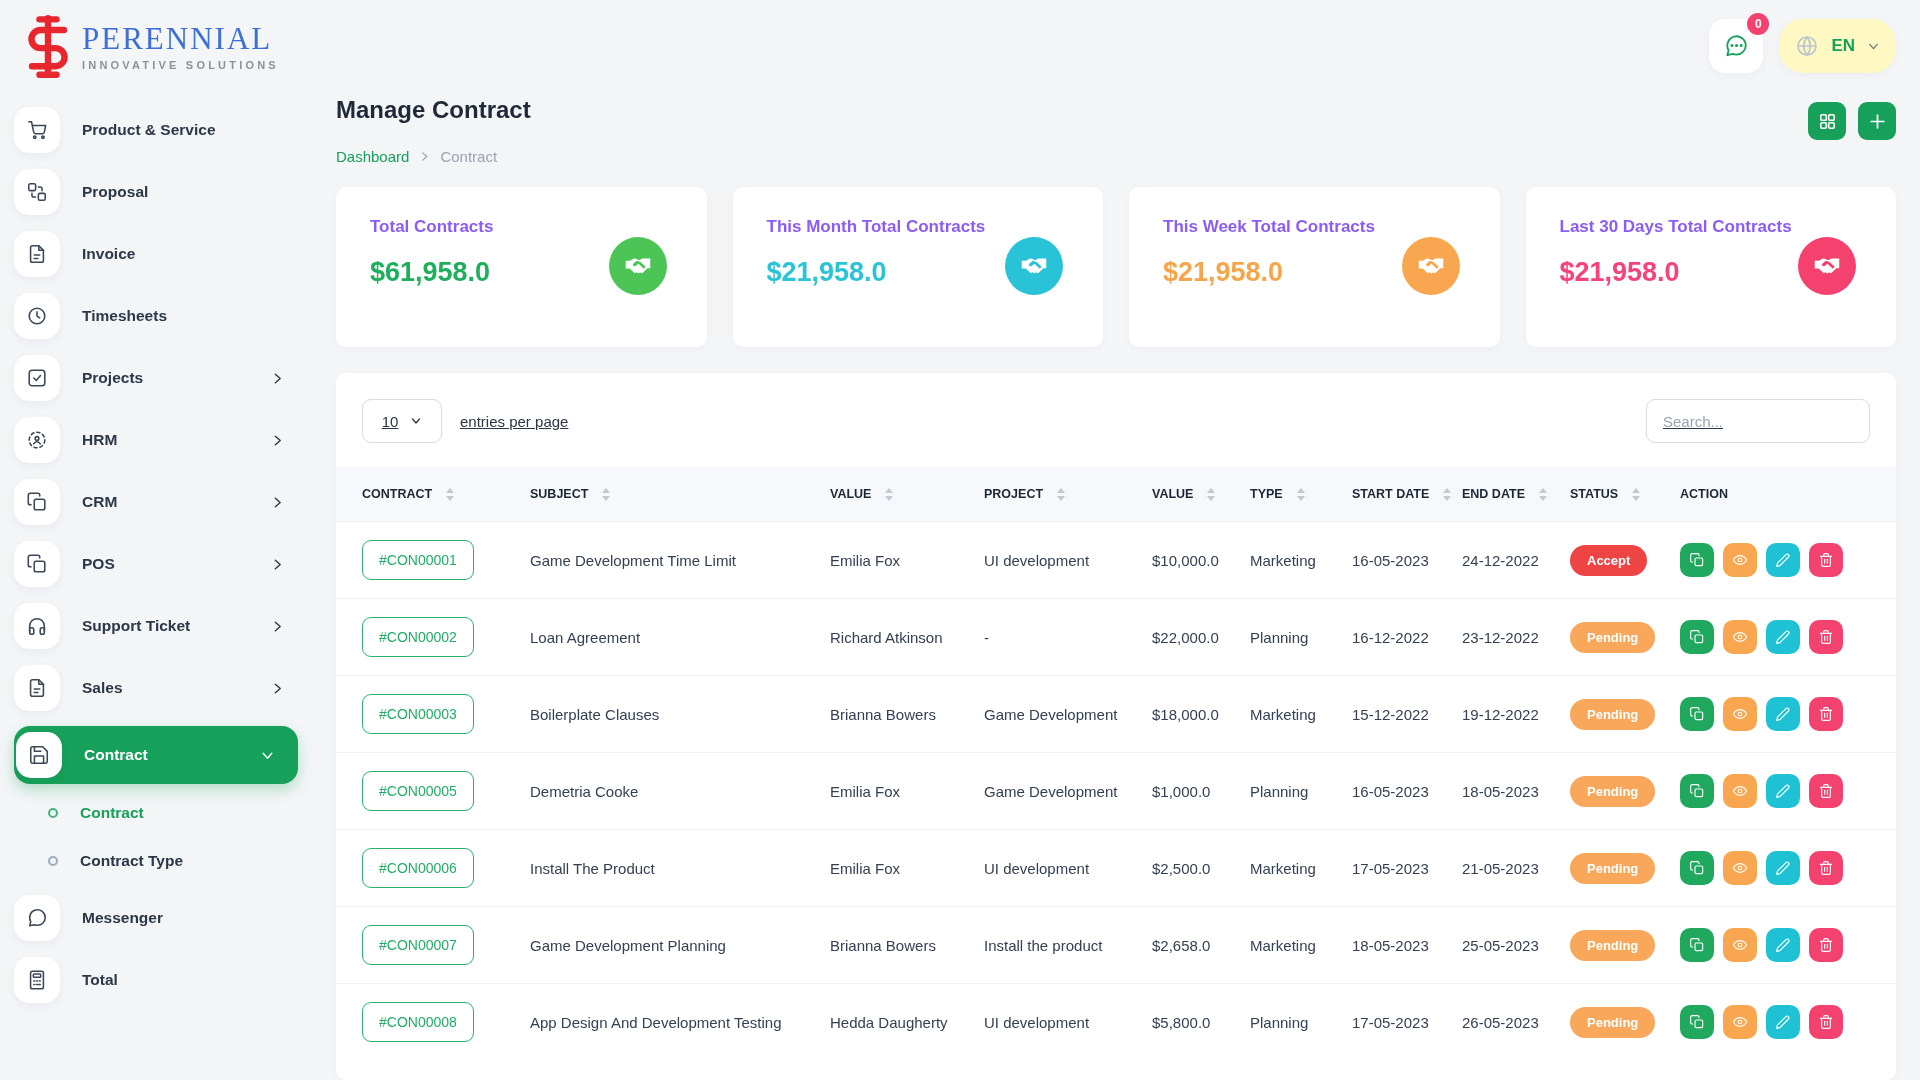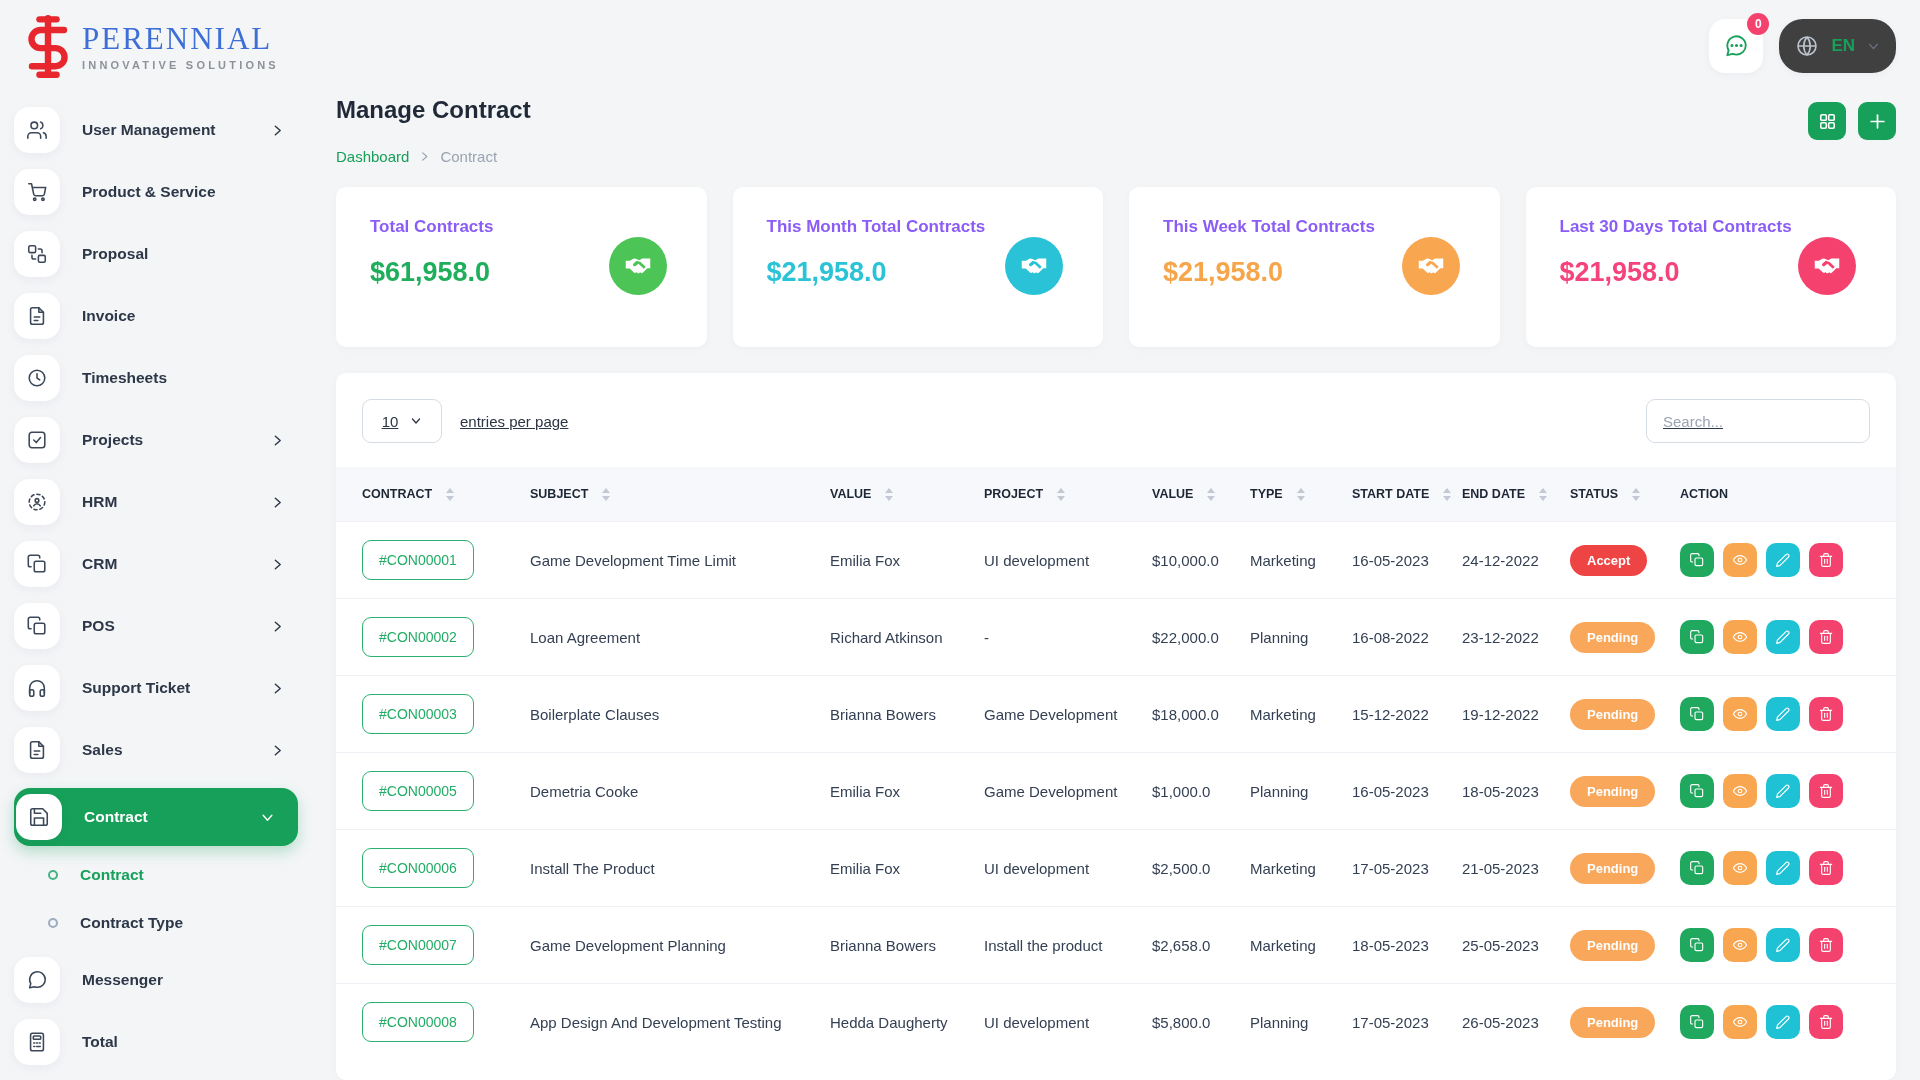--- a/index.html
+++ b/index.html
@@ -39,21 +39,21 @@
   .subnav-item.active .subnav-label { color:#17a05a; font-weight:700; }
 
   
   .main { flex:1; display:flex; flex-direction:column; padding:0 24px; }
   .topbar { height:92px; display:flex; align-items:center; justify-content:flex-end; gap:16px; }
   .chat-btn { width:54px; height:54px; background:#fff; border-radius:16px; position:relative;
               display:flex; align-items:center; justify-content:center; cursor:pointer; box-shadow:0 2px 8px rgba(30,45,70,.04); }
   .chat-btn svg { width:26px; height:26px; color:#17a05a; }
   .chat-badge { position:absolute; top:-6px; right:-6px; min-width:22px; height:22px; border-radius:11px; background:#f4426e;
                 color:#fff; font-size:12px; font-weight:700; display:flex; align-items:center; justify-content:center; }
-  .lang-box { height:54px; background:#404040; border-radius:24px; display:flex; align-items:center; gap:12px;
+  .lang-box { height:54px; background:#fef9c3; border-radius:24px; display:flex; align-items:center; gap:12px;
               padding:0 16px; cursor:pointer; box-shadow:0 2px 8px rgba(30,45,70,.04); }
   .lang-box .globe { color:#bcc3cd; } .lang-box .globe svg { width:24px; height:24px; }
   .lang-code { font-size:17px; font-weight:700; color:#17a05a; }
   .lang-chev { color:#6b7585; } .lang-chev svg { width:13px; height:13px; transform:rotate(90deg); }
 
   .page-head { display:flex; justify-content:space-between; align-items:flex-start; margin-top:4px;gap:22px; }
   .page-title { font-size:24px; font-weight:700; color:#1f2937; }
   .breadcrumb { display:flex; align-items:center; gap:10px; margin-top:24px; font-size:15px; }
   .crumb-link { color:#17a05a; cursor:pointer; }
   .crumb-sep { color:#9aa3b0; } .crumb-sep svg { width:11px; height:11px; }
@@ -116,36 +116,20 @@
       <line x1="30" y1="4" x2="30" y2="58"></line>
       <line x1="22" y1="5" x2="38" y2="5"></line>
       <line x1="22" y1="57" x2="38" y2="57"></line>
     </svg>
     <div class="brand-text">
       <div class="brand-name">PERENNIAL</div>
       <div class="brand-tagline">INNOVATIVE SOLUTIONS</div>
     </div>
   </div>
   <nav class="nav" id="nav">
-      <div class="nav-item">
-    <span class="icon-box">
-          <svg fill="none" stroke="currentColor" stroke-width="1.7" stroke-linecap="round" stroke-linejoin="round" viewBox="0 0 24 24">
-            <path d="M16 21v-2a4 4 0 0 0-4-4H6a4 4 0 0 0-4 4v2"></path>
-            <circle cx="9" cy="7" r="3.6"></circle>
-            <path d="M22 21v-2a4 4 0 0 0-3-3.87"></path>
-            <path d="M16 3.3a4 4 0 0 1 0 7.4"></path>
-          </svg>
-        </span>
-    <span class="nav-label">User Management</span>
-    <span class="nav-chevron">
-          <svg viewBox="0 0 24 24" fill="none" stroke="currentColor" stroke-width="2.6" stroke-linecap="round" stroke-linejoin="round">
-            <polyline points="8 4 17 12 8 20"></polyline>
-          </svg>
-        </span>
-  </div>
       <div class="nav-item">
     <span class="icon-box">
           <svg fill="none" stroke="currentColor" stroke-width="1.7" stroke-linecap="round" stroke-linejoin="round" viewBox="0 0 24 24">
             <circle cx="9.5" cy="20" r="1.3"></circle>
             <circle cx="18.5" cy="20" r="1.3"></circle>
             <path d="M3 3h3l2.4 11.4a2 2 0 0 0 2 1.6h7.6a2 2 0 0 0 2-1.6L21.5 7H7"></path>
           </svg>
         </span>
     <span class="nav-label">Product &amp; Service</span>
 
@@ -578,21 +562,21 @@
               </span>
             </td>
           </tr>
           <tr>
             <td><span class="con-badge">#CON00002</span></td>
             <td>Loan Agreement</td>
             <td>Richard Atkinson</td>
             <td>-</td>
             <td>$22,000.0</td>
             <td>Planning</td>
-            <td>16-08-2022</td>
+            <td>16-12-2022</td>
             <td>23-12-2022</td>
             <td><span class="status-pill" style="background: rgb(248, 167, 91);">Pending</span></td>
             <td>
               <span class="actions">
                 <button class="abtn" style="background: rgb(31, 168, 94);">
                   <svg fill="none" stroke="currentColor" stroke-width="1.7" stroke-linecap="round" stroke-linejoin="round" viewBox="0 0 24 24">
                     <rect x="9" y="9" width="11.5" height="11.5" rx="2"></rect>
                     <path d="M5.5 15H4.5a2 2 0 0 1-2-2V4.5a2 2 0 0 1 2-2H13a2 2 0 0 1 2 2v1"></path>
                   </svg>
                 </button>

